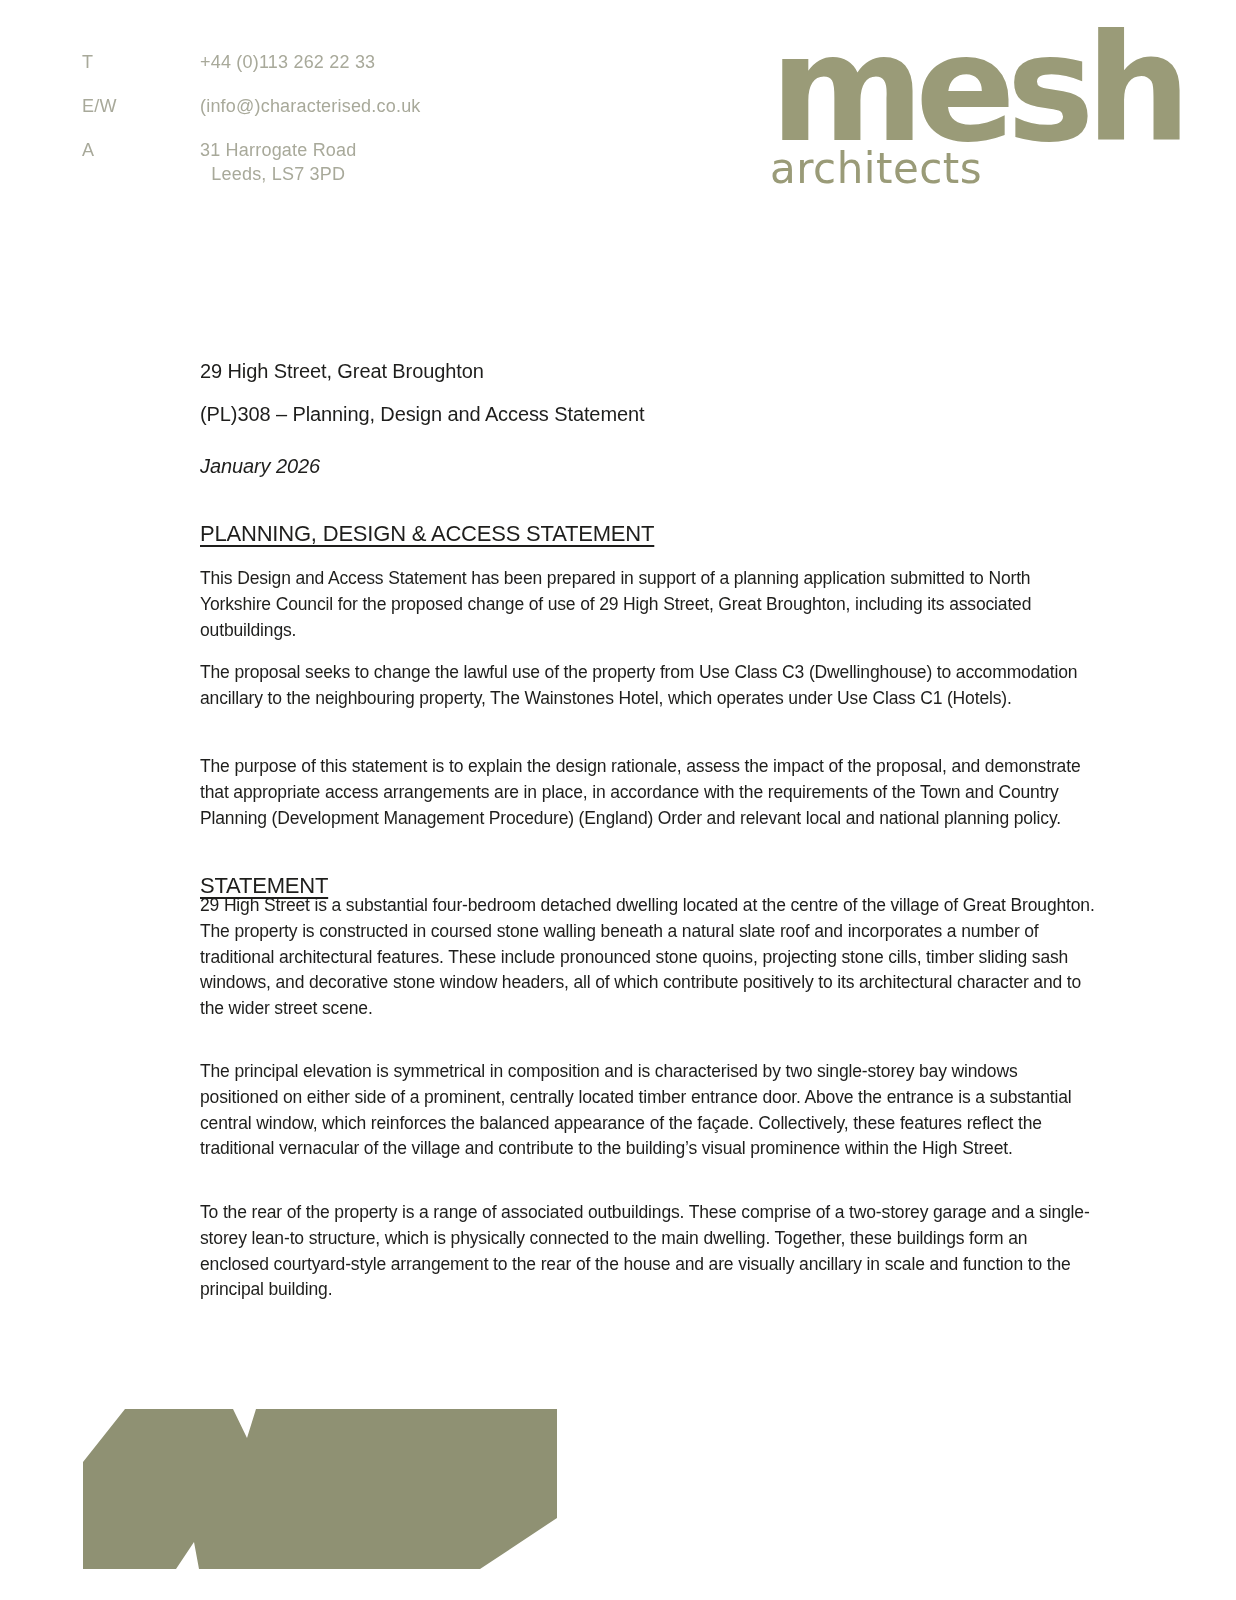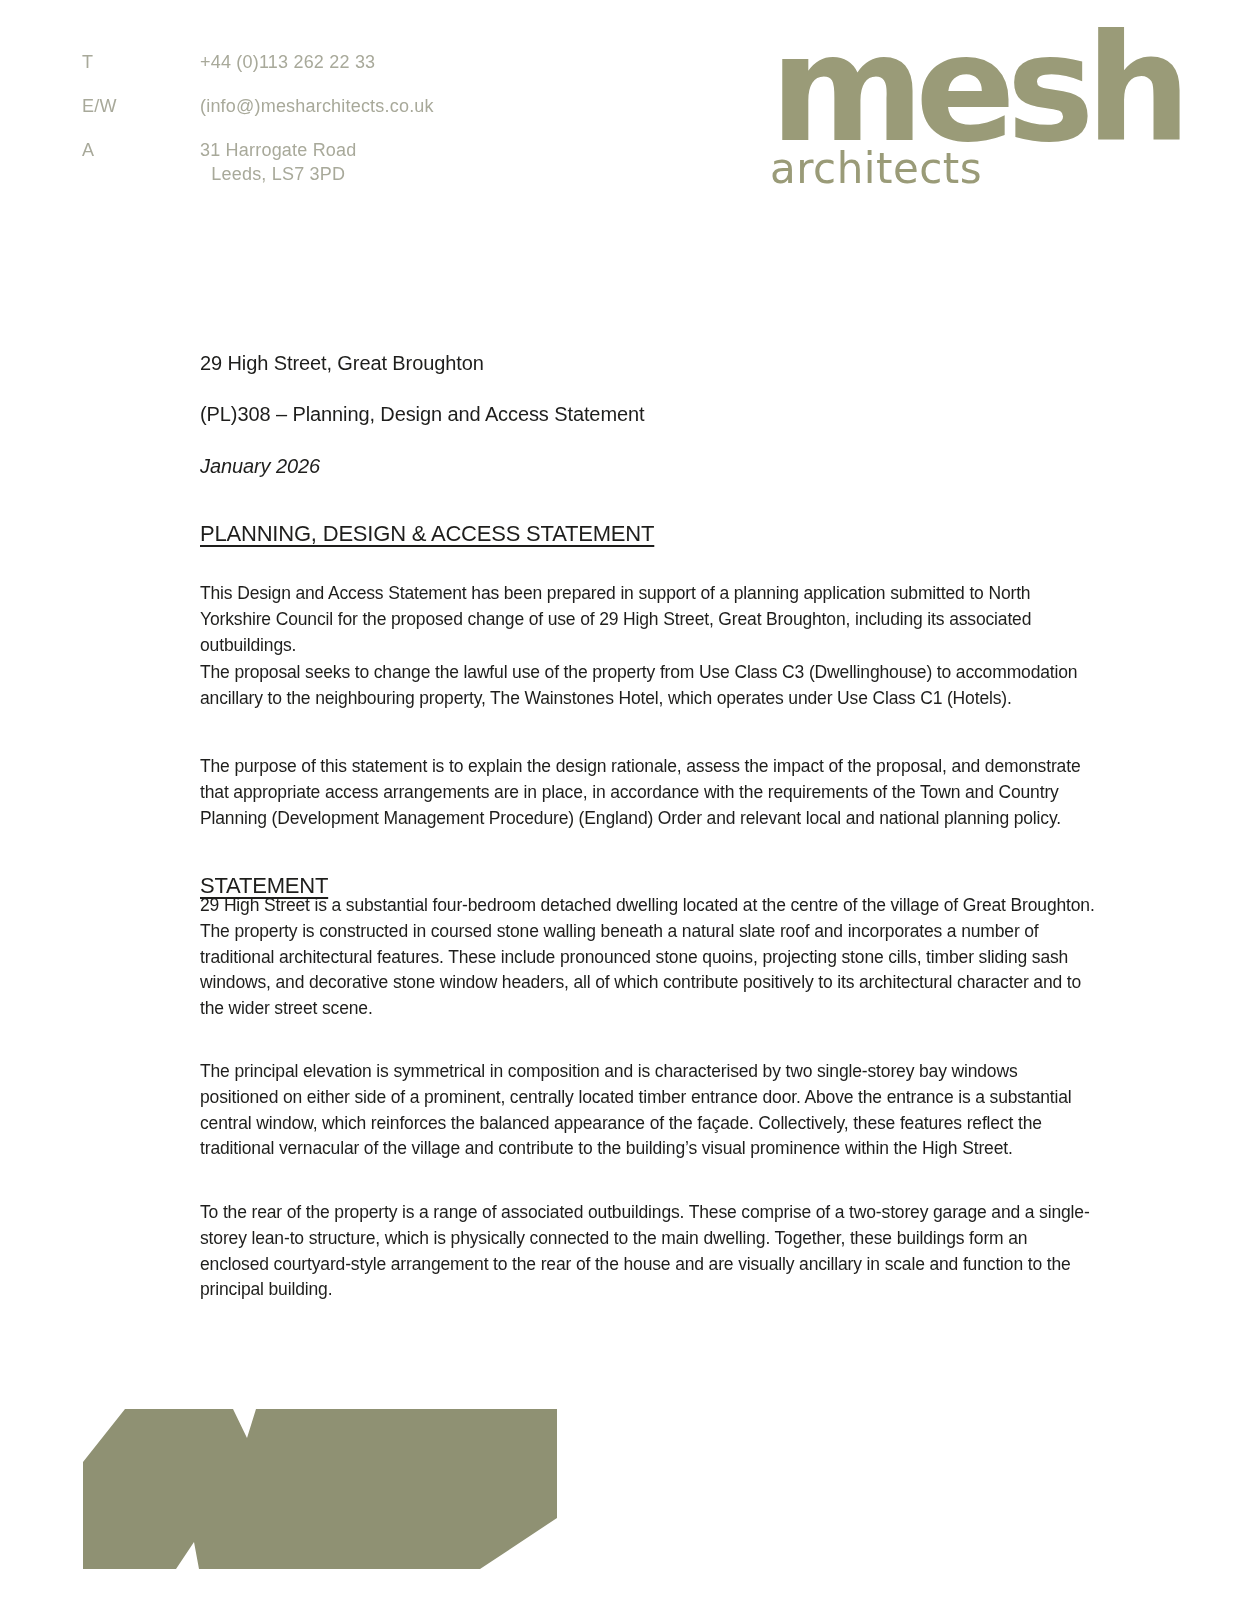--- a/index.html
+++ b/index.html
@@ -44,34 +44,34 @@
     font-size:42px;
     line-height:42px;
     letter-spacing:0.5px;
     margin-top:-16px;
     margin-right:4px;
   }
   
   .doc{position:absolute;left:200px;width:900px;color:#1e1e1c;}
   .block{position:absolute;left:0;width:900px;}
   .tline{font-size:20px;line-height:26px;letter-spacing:-0.1px;}
-  .t1{top:0px;}
+  .t1{top:8px;}
   .t2{top:51px;}
   .tdate{top:103px;font-style:italic;}
   .heading{
     font-size:22px;
     letter-spacing:-0.2px;
     text-decoration:underline;
     text-underline-offset:4px;
     text-decoration-thickness:1.5px;
   }
   .h1{top:171px;}
   .h2{top:523px;}
   .para{font-size:17.5px;line-height:25.8px;letter-spacing:-0.15px;}
-  .p1{top:231px;}
+  .p1{top:216px;}
   .p2{top:310px;}
   .p3{top:404px;}
   .p4{top:543px;}
   .p5{top:709px;}
   .p6{top:850px;}
   
   .mark{
     position:absolute;
     left:82px;
     top:1408px;
@@ -85,21 +85,21 @@
 
 <div class="page">
 
   <div class="contact">
     <div class="crow">
       <span class="clabel">T</span>
       <span class="cvalue">+44 (0)113 262 22 33</span>
     </div>
     <div class="crow">
       <span class="clabel">E/W</span>
-      <span class="cvalue">(info@)mesharchitects.co.uk</span>
+      <span class="cvalue">(info@)characterised.co.uk</span>
     </div>
     <div class="crow">
       <span class="clabel">A</span>
       <span class="cvalue">
         <div>31 Harrogate Road</div>
         <div>Leeds, LS7 3PD</div>
       </span>
     </div>
   </div>
 

